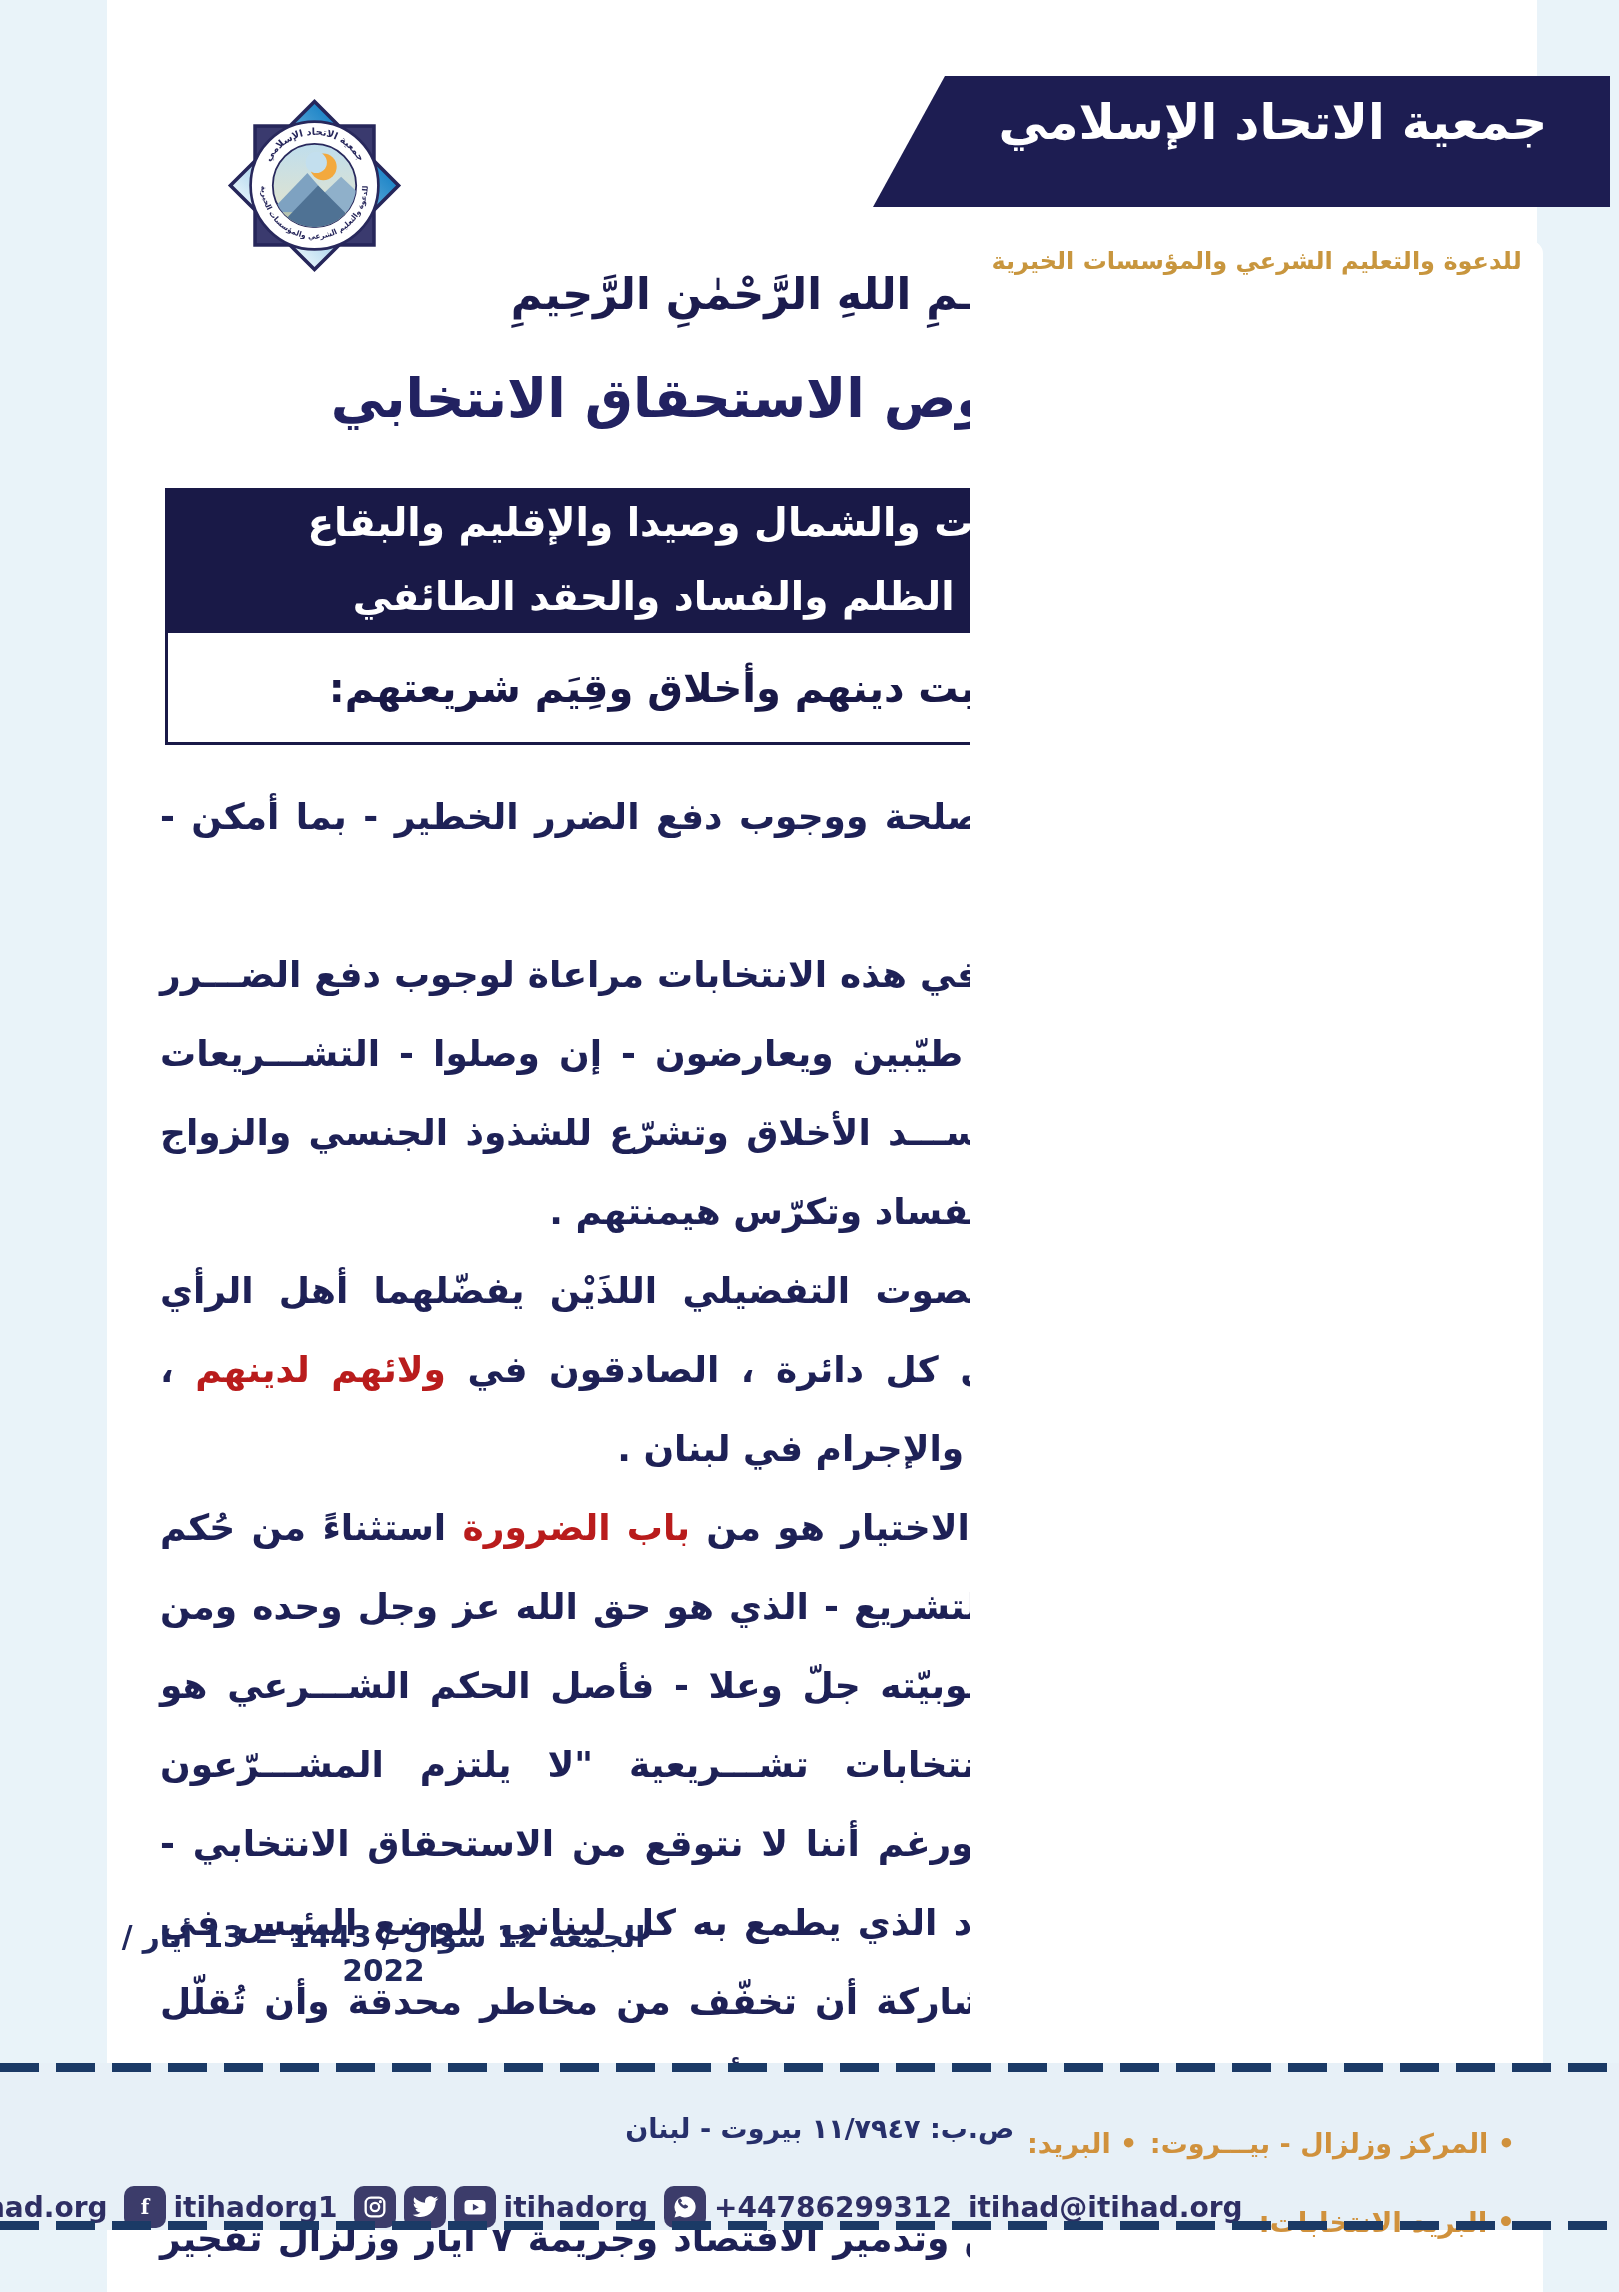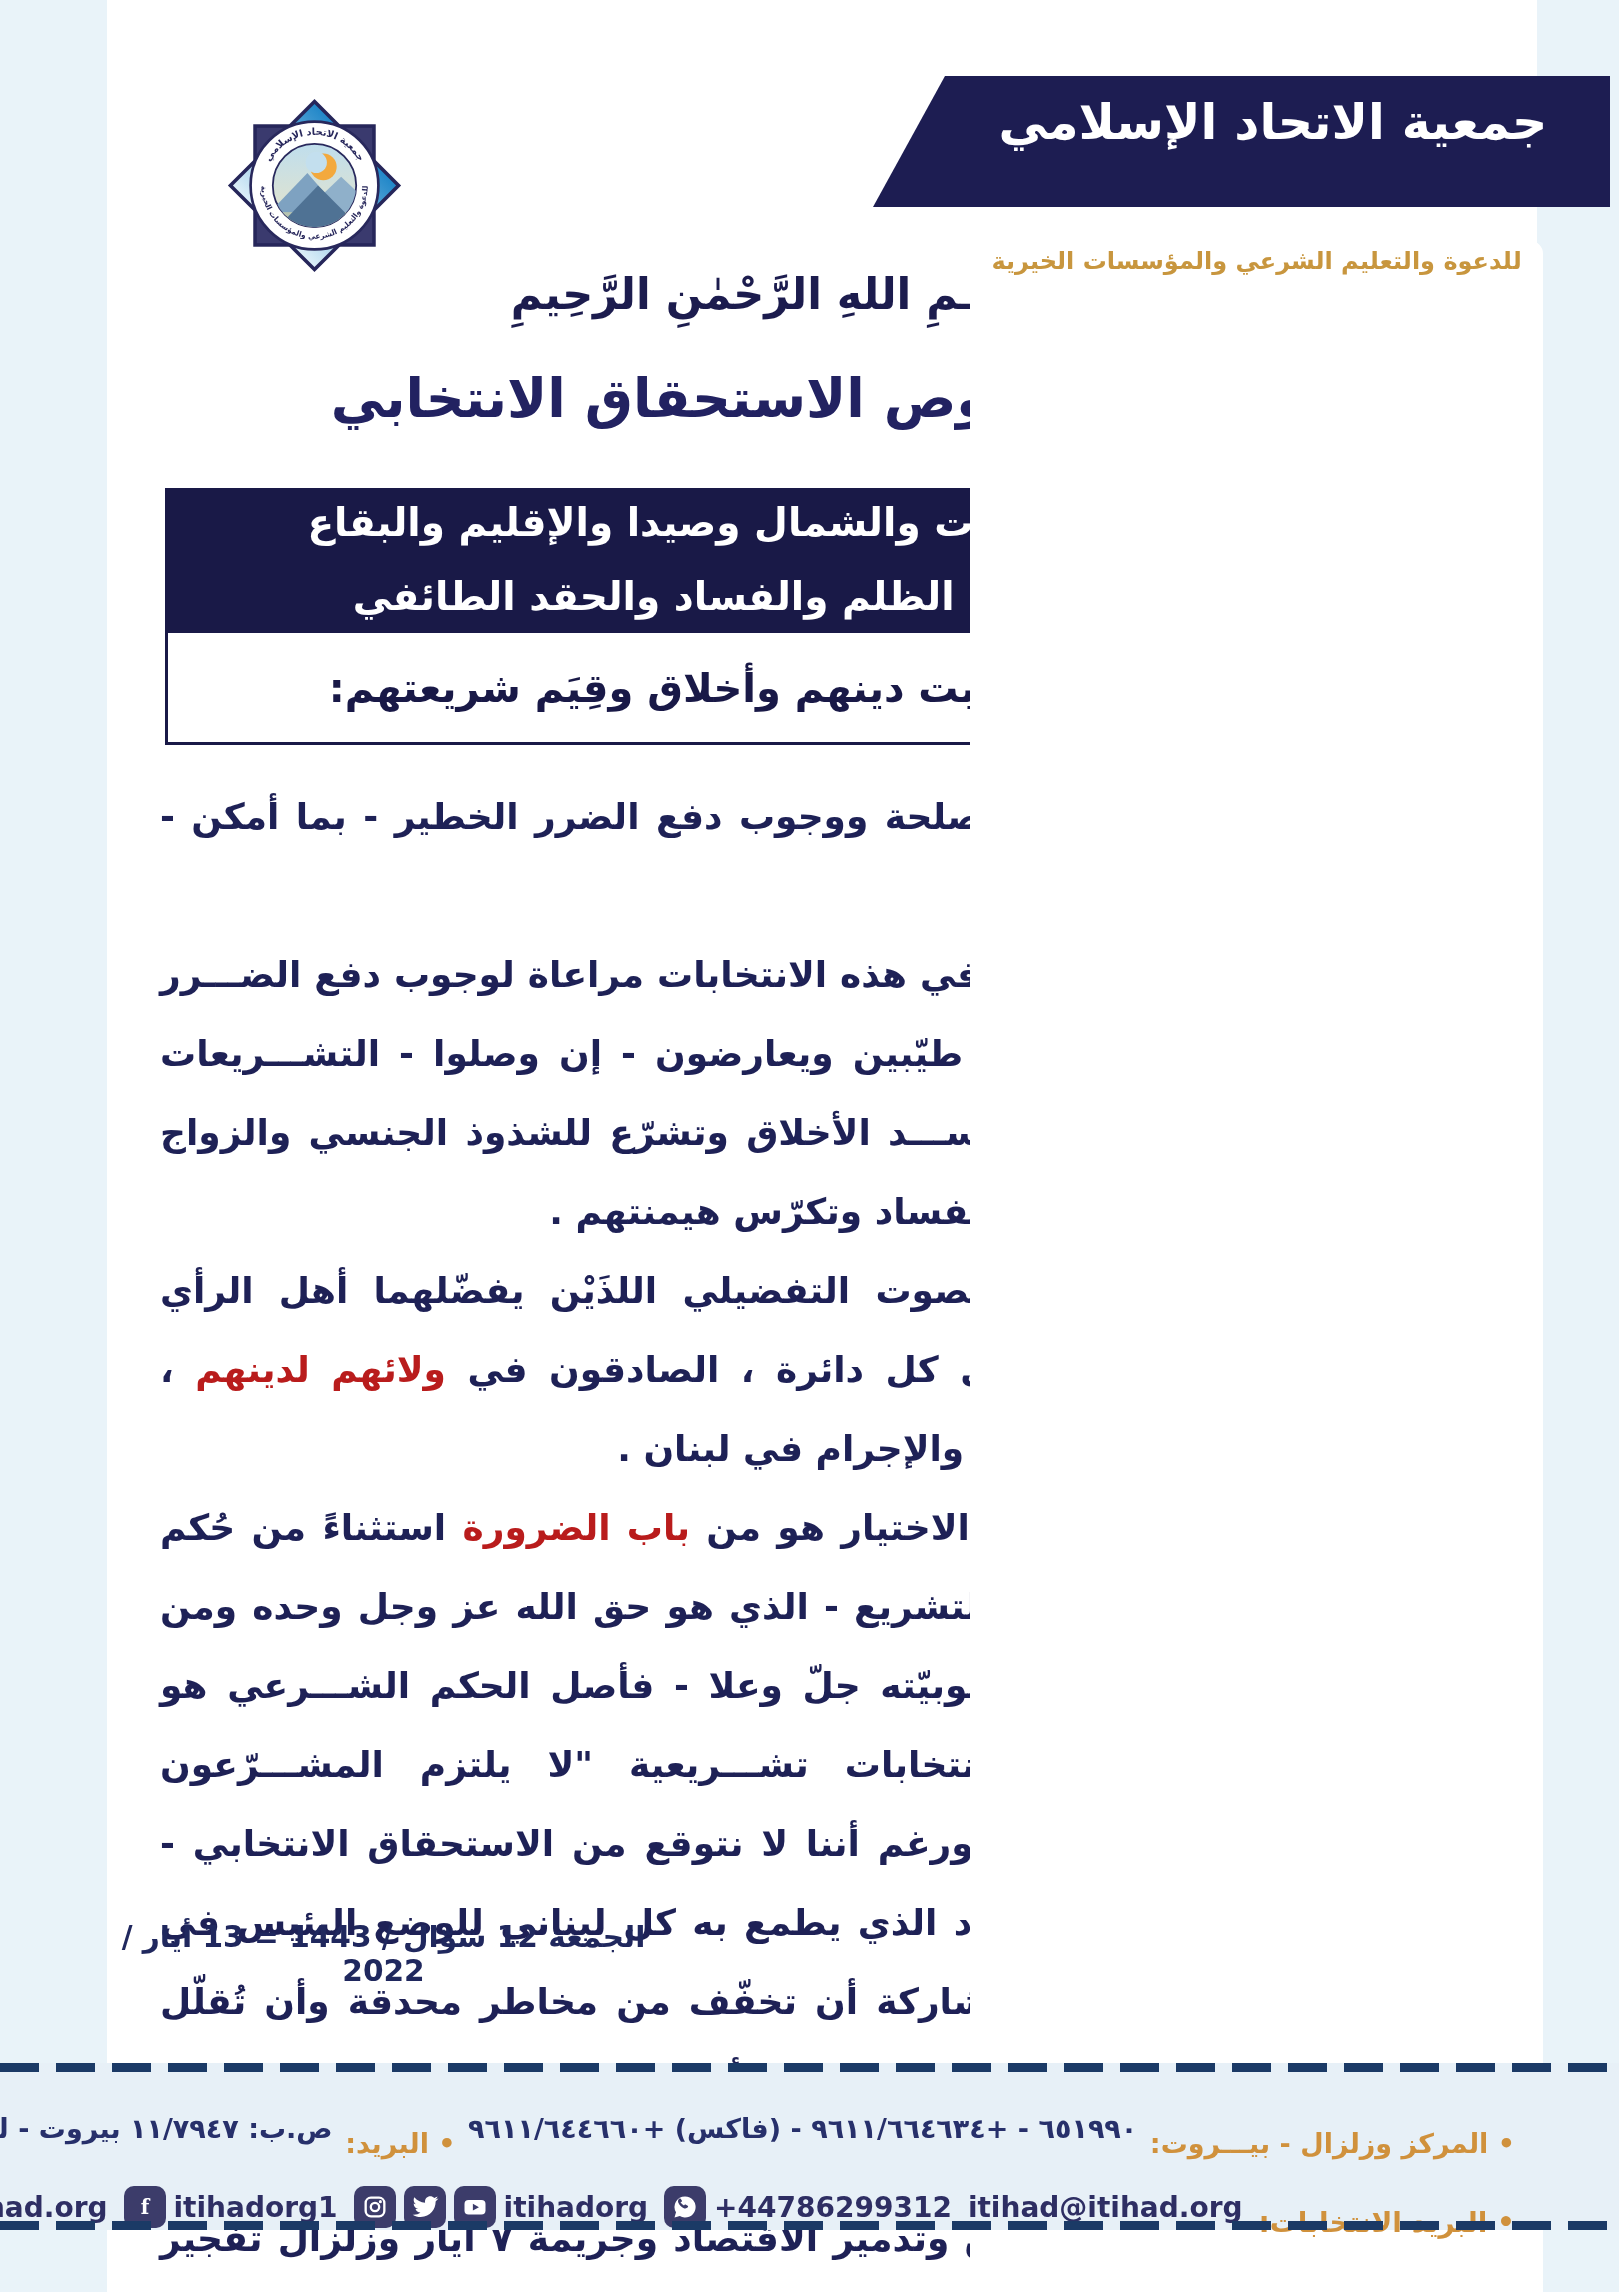--- a/index.html
+++ b/index.html
@@ -165,21 +165,20 @@
 <div class="signature">
   <div class="sig-date">الجمعة 12 شوّال / 1443 = 13 أيار / 2022</div>
 </div>
 
 <div class="footer">
   <div class="dash top"></div>
   <div class="dash bottom"></div>
 
   <div class="f-row1">
     <span class="orange">• المركز وزلزال - بيـــروت:</span>
-    <span>٦٥١٩٩٠ - ‎+٩٦١١/٦٦٤٦٣٤‎ - (فاكس) ‎+٩٦١١/٦٤٤٦٦٠‎</span>
     <span class="orange">• البريد:</span>
     <span>ص.ب: ١١/٧٩٤٧ بيروت - لبنان</span>
   </div>
 
   <div class="f-row2">
     <span class="orange">• البريد الانتخابات:</span>
     <span dir="ltr">itihad@itihad.org</span>
 
     <span class="sgroup">
       <span class="sicon">

